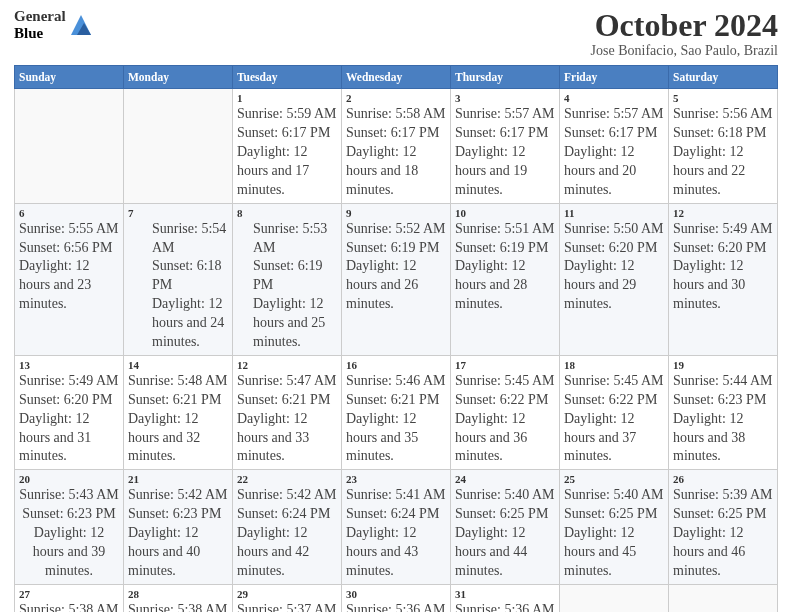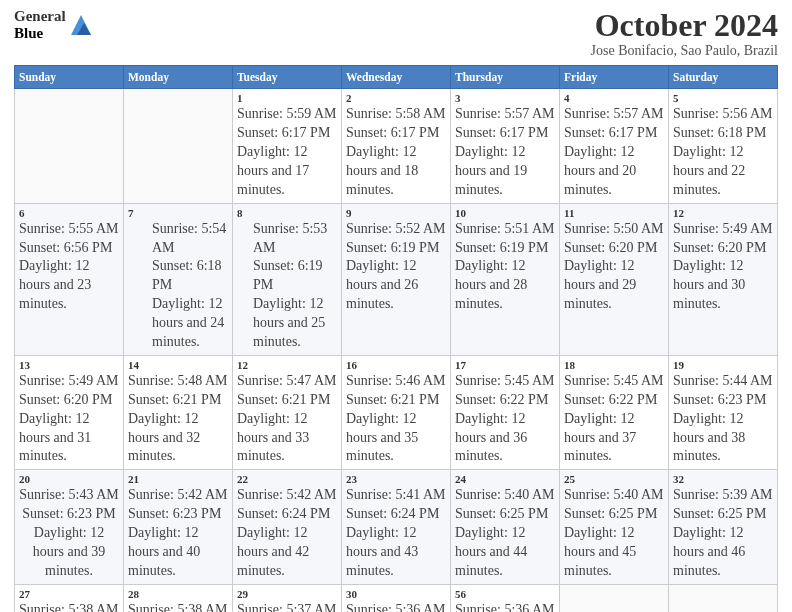--- a/index.html
+++ b/index.html
@@ -296,21 +296,21 @@
 Sunset: 6:25 PM
 Daylight: 12 hours and 44 minutes.</div>
           </td>
           <td>
             <span class="day-number">25</span>
             <div class="day-info" style="white-space: pre-line;">Sunrise: 5:40 AM
 Sunset: 6:25 PM
 Daylight: 12 hours and 45 minutes.</div>
           </td>
           <td>
-            <span class="day-number">32</span>
+            <span class="day-number">26</span>
             <div class="day-info" style="white-space: pre-line;">Sunrise: 5:39 AM
 Sunset: 6:25 PM
 Daylight: 12 hours and 46 minutes.</div>
           </td>
         </tr>
         <tr>
           <td>
             <span class="day-number">27</span>
             <div class="day-info" style="white-space: pre-line;">Sunrise: 5:38 AM
 Sunset: 6:26 PM
@@ -328,21 +328,21 @@
 Sunset: 6:27 PM
 Daylight: 12 hours and 49 minutes.</div>
           </td>
           <td>
             <span class="day-number">30</span>
             <div class="day-info" style="white-space: pre-line;">Sunrise: 5:36 AM
 Sunset: 6:27 PM
 Daylight: 12 hours and 51 minutes.</div>
           </td>
           <td>
-            <span class="day-number">56</span>
+            <span class="day-number">31</span>
             <div class="day-info" style="white-space: pre-line;">Sunrise: 5:36 AM
 Sunset: 6:28 PM
 Daylight: 12 hours and 52 minutes.</div>
           </td>
           <td class="empty-cell"></td>
           <td class="empty-cell"></td>
         </tr>
       </tbody>
   </table>
 </div>

